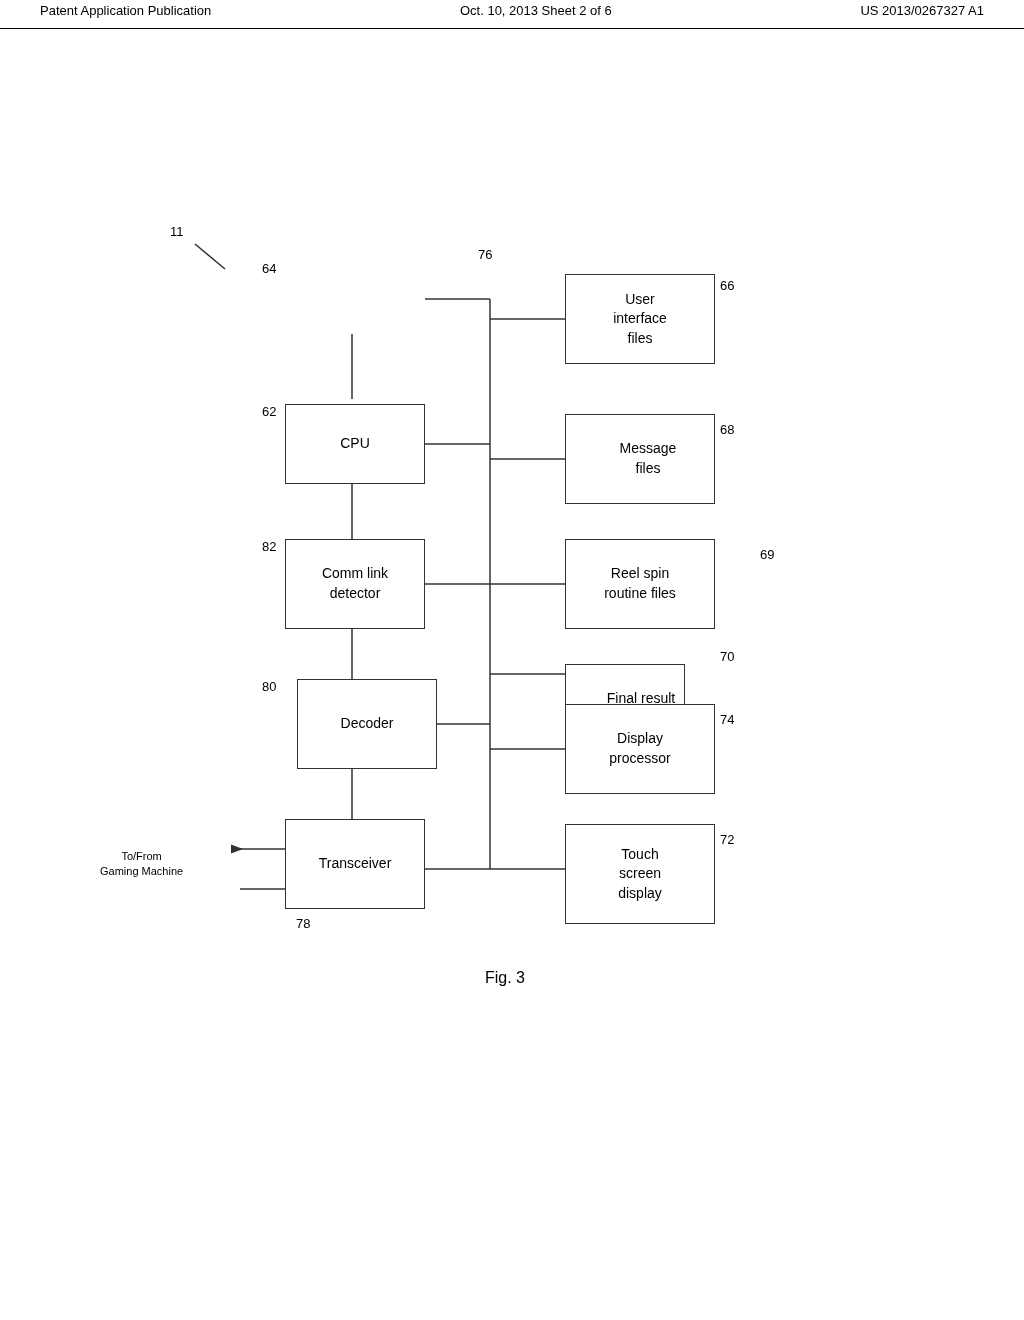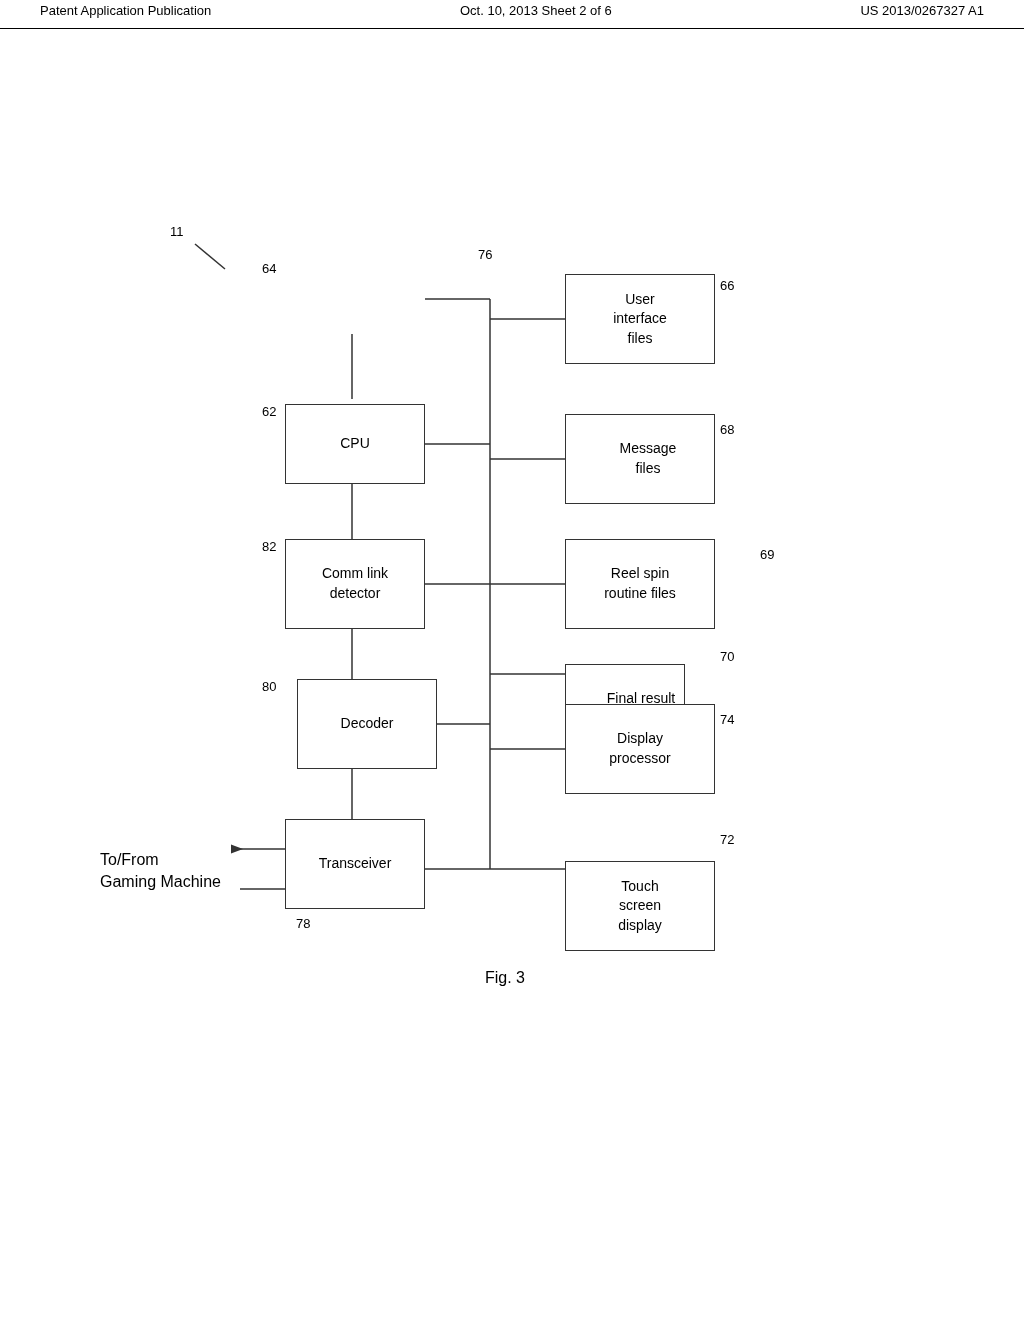--- a/index.html
+++ b/index.html
@@ -55,21 +55,22 @@
       position: absolute;
       top: 0;
       left: 0;
       width: 100%;
       height: 100%;
       pointer-events: none;
     }
 
     .to-from-label {
       position: absolute;
-      font-size: 16px;
+      font-size: 11px;
+      text-align: center;
       line-height: 1.4;
     }
   </style>
 </head>
 <body>
 
 <div class="header">
   <span>Patent Application Publication</span>
   <span>Oct. 10, 2013   Sheet 2 of 6</span>
   <span>US 2013/0267327 A1</span>
@@ -163,21 +164,21 @@
   <div class="box" style="left:565px; top:635px; width:120px; height:90px;padding-left:32px;">
     <span style="white-space:pre-line;">Final result
 control files</span>
   </div>
 
   <div class="box" style="left:565px; top:675px; width:150px; height:90px;">
     <span style="white-space:pre-line;">Display
 processor</span>
   </div>
 
-  <div class="box" style="left:565px; top:795px; width:150px; height:90px;margin-top:37px;">
+  <div class="box" style="left:565px; top:795px; width:150px; height:100px;">
     <span style="white-space:pre-line;">Touch
 screen
 display</span>
   </div>
 
   <div class="label" style="left:170px; top:195px;">
     <span>11</span>
   </div>
 
   <div class="label" style="left:262px; top:232px;">

